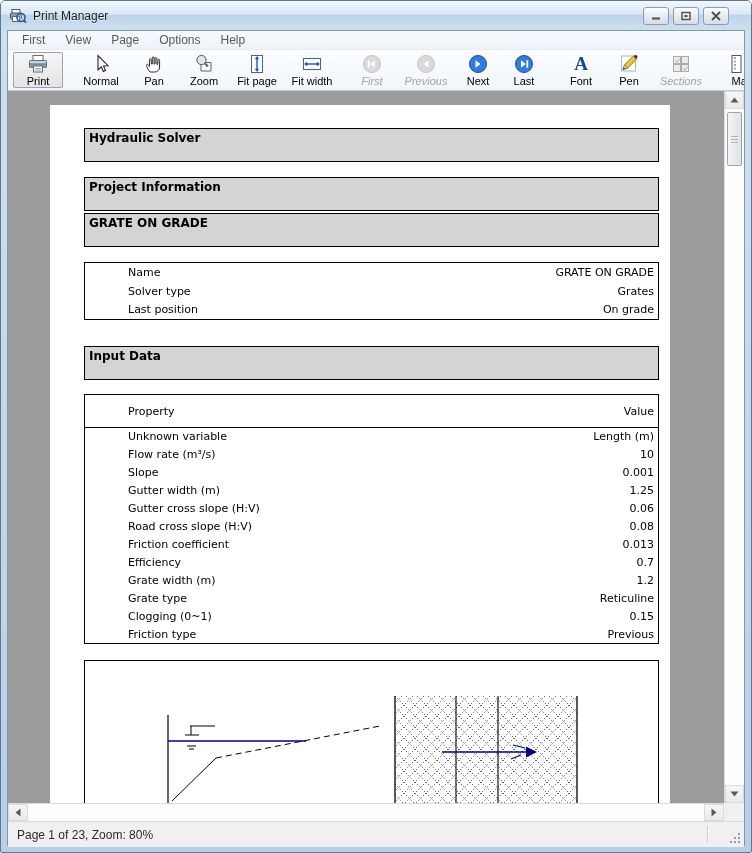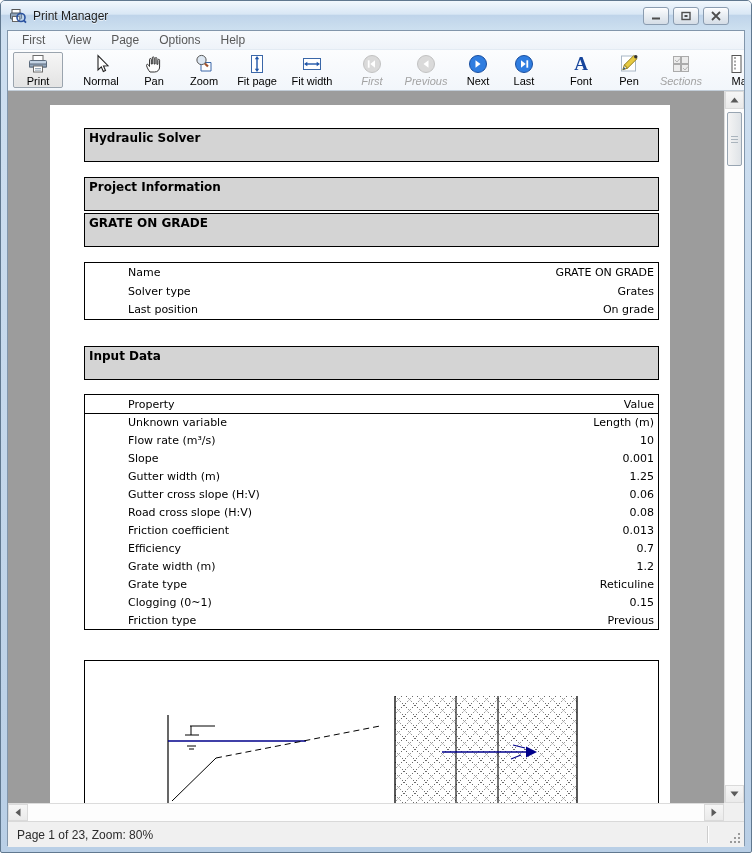--- a/index.html
+++ b/index.html
@@ -49,21 +49,21 @@
            border:1px solid #000;font-weight:bold;font-size:12px;color:#000;
            padding:2px 0 12px 4px;font-family:"DejaVu Sans",sans-serif;}
   .rep-table{position:absolute;left:34px;width:575px;border-collapse:collapse;
              font-family:"DejaVu Sans",sans-serif;font-size:11px;color:#000;
              border:1px solid #000;}
   .rep-table td,.rep-table th{padding:0 4px;font-weight:normal;}
   .rep-table .l{text-align:left;padding-left:43px;}
   .rep-table .r{text-align:right;}
   .info-table td{height:19px;}
   .input-table td{height:18px;}
-  .input-table thead th{height:19px;border-bottom:1px solid #000;}
+  .input-table thead th{height:33px;border-bottom:1px solid #000;}
 
   .figure-box{position:absolute;left:34px;top:555px;width:575px;height:160px;
               border:1px solid #000;border-bottom:none;}
 
   
   .vscroll{flex:0 0 20px;background:#fdfdfd;border-left:1px solid #dcdcdc;position:relative;}
   .scroll-btn{height:18px;background:linear-gradient(#f6f6f6,#eaeaea);
               display:flex;align-items:center;justify-content:center;border:1px solid #dadada;}
   .vscroll .scroll-btn{width:100%;}
   .vscroll .down{position:absolute;bottom:0;left:0;right:0;}

